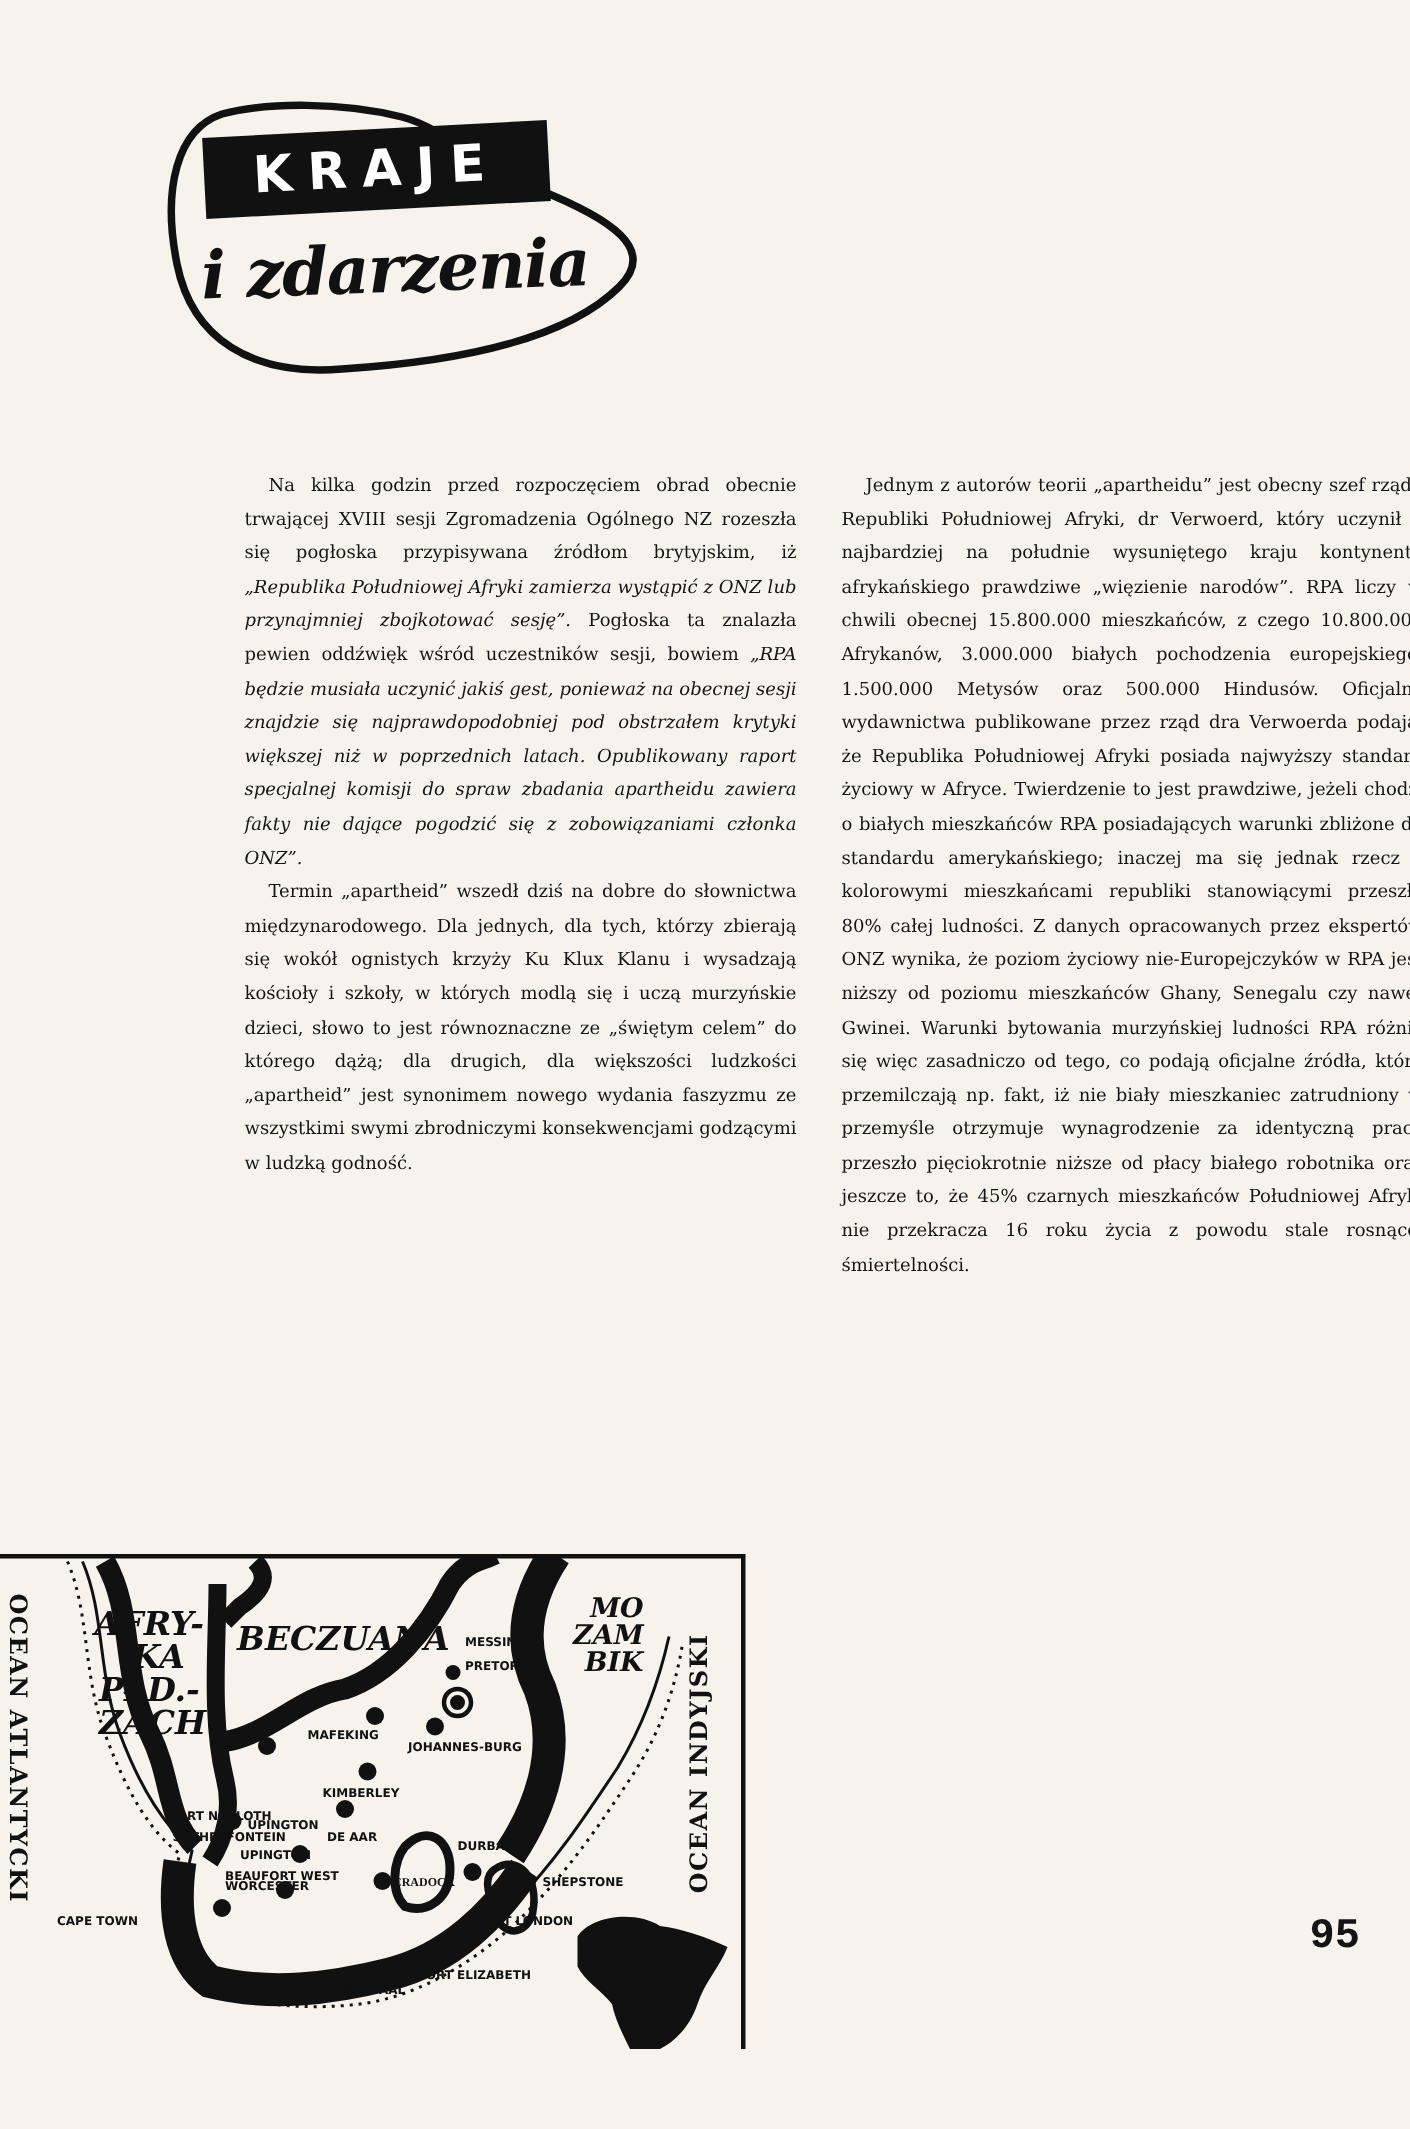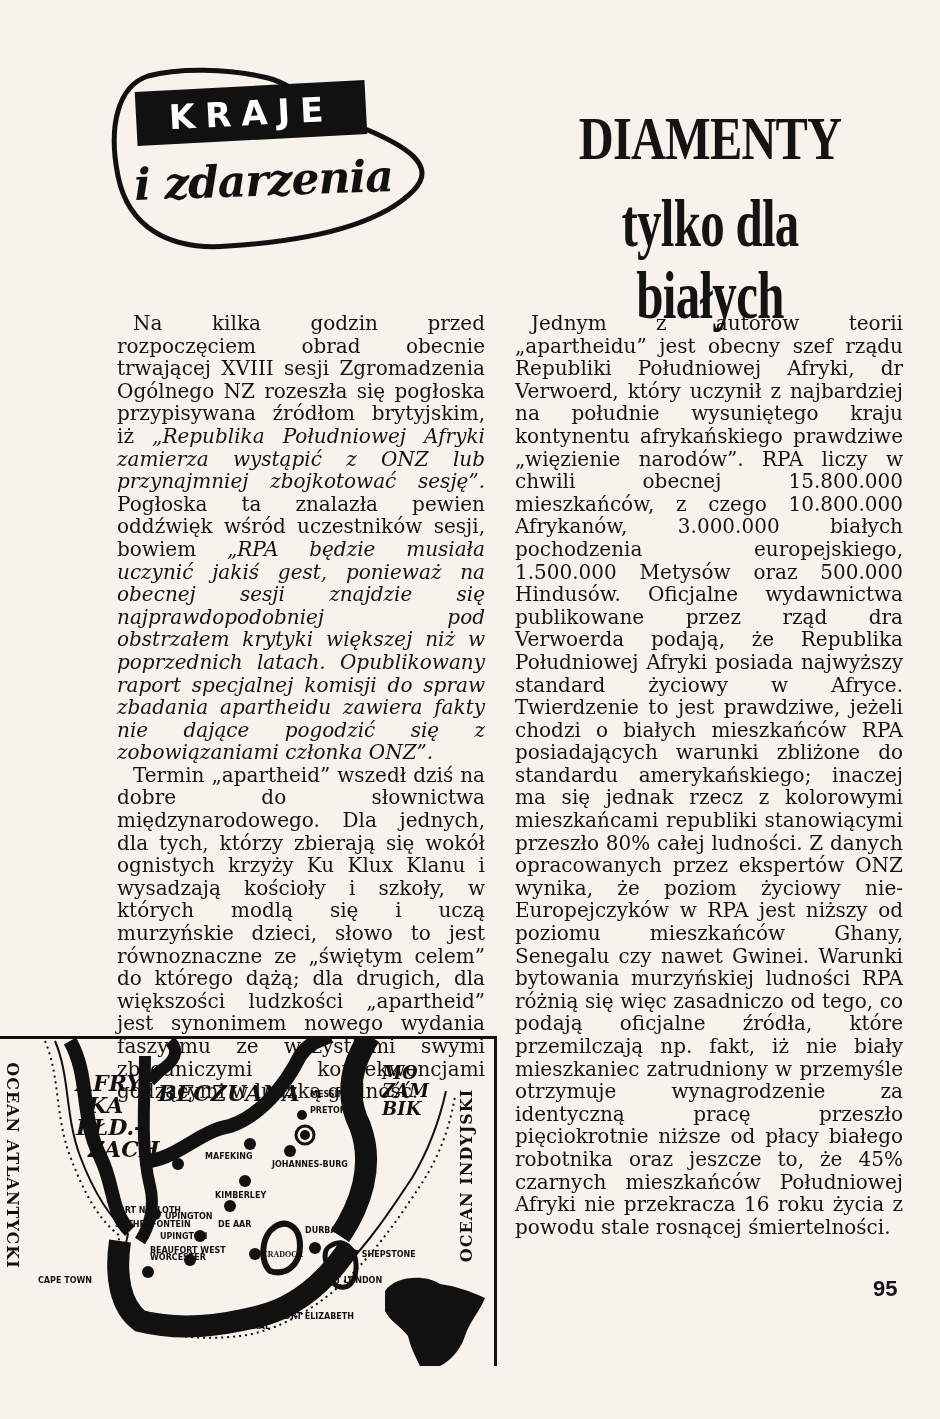--- a/index.html
+++ b/index.html
@@ -37,22 +37,23 @@
   .headline-2 {
     margin-top:16px;
     font-family:"Liberation Serif", serif; font-weight:bold;
     font-size:68px; line-height:72px; letter-spacing:-1px;
     transform:scaleX(0.72); transform-origin:center;
   }
 
   
   .col {
     position:absolute; font-family:"DejaVu Serif", serif;
-    font-size:20px; line-height:22.6px; text-align:justify;
+    font-size:12px; line-height:22.6px; text-align:justify;
     hyphens:manual;
+    margin-left:46px;
   }
   .col-left { left:117px; top:312px; width:368px; }
   .col-right { left:515px; top:312px; width:388px; }
   .col p { margin:0; text-indent:16px; }
   .col em { font-style:italic; }
 
   
   .map { position:absolute; left:0; top:1036px; width:500px; height:330px; }
   .map-frame-top { position:absolute; left:0; top:0; width:496px; height:3px; background:#111; }
   .map-frame-right { position:absolute; left:494px; top:0; width:3px; height:330px; background:#111; }
@@ -70,40 +71,36 @@
     white-space:nowrap; width:300px; text-align:center; color:#111;
   }
   .ocean-right {
     position:absolute; transform:rotate(-90deg); transform-origin:center;
     font-family:"DejaVu Serif", serif; font-weight:bold; font-size:16px; letter-spacing:1px;
     white-space:nowrap; width:260px; text-align:center; color:#111;
   }
 
   .page-number {
     position:absolute; left:873px; top:1276px;
-    font-family:Liberation Sans, sans-serif; font-weight:bold; font-size:22px;
+    font-family:Liberation Mono, monospace; font-weight:bold; font-size:28px;
   }
 </style>
 </head>
 <body>
 
 <div class="page">
 
   <div class="logo">
     <svg width="330" height="190" viewBox="0 0 330 190">
       <path d="M40 10 C 10 20, 0 60, 10 110 C 20 160, 60 185, 120 180 C 200 175, 270 160, 305 125 C 330 100, 300 80, 250 60 C 210 45, 190 20, 160 12 C 120 2, 70 2, 40 10 Z" fill="none" stroke="#111" stroke-width="5"></path>
     </svg>
     <div class="logo-kraje">KRAJE</div>
     <div class="logo-zdarzenia">i zdarzenia</div>
   </div>
 
-  <div class="headline">
-    <div class="headline-1">DIAMENTY</div>
-    <div class="headline-2">tylko dla białych</div>
-  </div>
 
   <div class="col col-left">
     <p><span>Na kilka godzin przed rozpoczęciem obrad obecnie trwającej XVIII sesji Zgromadzenia Ogólnego NZ rozeszła się pogłoska przypisywana źródłom brytyjskim, iż </span><em>„Republika Południowej Afryki zamierza wystąpić z ONZ lub przynajmniej zbojkotować sesję”.</em><span> Pogłoska ta znalazła pewien oddźwięk wśród uczestników sesji, bowiem </span><em>„RPA będzie musiała uczynić jakiś gest, ponieważ na obecnej sesji znajdzie się najprawdopodobniej pod obstrzałem krytyki większej niż w poprzednich latach. Opublikowany raport specjalnej komisji do spraw zbadania apartheidu zawiera fakty nie dające pogodzić się z zobowiązaniami członka ONZ”.</em></p>
     <p>Termin „apartheid” wszedł dziś na dobre do słownictwa międzynarodowego. Dla jednych, dla tych, którzy zbierają się wokół ognistych krzyży Ku Klux Klanu i wysadzają kościoły i szkoły, w których modlą się i uczą murzyńskie dzieci, słowo to jest równoznaczne ze „świętym celem” do którego dążą; dla drugich, dla większości ludzkości „apartheid” jest synonimem nowego wydania faszyzmu ze wszystkimi swymi zbrodniczymi konsekwencjami godzącymi w ludzką godność.</p>
   </div>
 
   <div class="col col-right">
     <p>Jednym z autorów teorii „apartheidu” jest obecny szef rządu Republiki Południowej Afryki, dr Verwoerd, który uczynił z najbardziej na południe wysuniętego kraju kontynentu afrykańskiego prawdziwe „więzienie narodów”. RPA liczy w chwili obecnej 15.800.000 mieszkańców, z czego 10.800.000 Afrykanów, 3.000.000 białych pochodzenia europejskiego, 1.500.000 Metysów oraz 500.000 Hindusów. Oficjalne wydawnictwa publikowane przez rząd dra Verwoerda podają, że Republika Południowej Afryki posiada najwyższy standard życiowy w Afryce. Twierdzenie to jest prawdziwe, jeżeli chodzi o białych mieszkańców RPA posiadających warunki zbliżone do standardu amerykańskiego; inaczej ma się jednak rzecz z kolorowymi mieszkańcami republiki stanowiącymi przeszło 80% całej ludności. Z danych opracowanych przez ekspertów ONZ wynika, że poziom życiowy nie-Europejczyków w RPA jest niższy od poziomu mieszkańców Ghany, Senegalu czy nawet Gwinei. Warunki bytowania murzyńskiej ludności RPA różnią się więc zasadniczo od tego, co podają oficjalne źródła, które przemilczają np. fakt, iż nie biały mieszkaniec zatrudniony w przemyśle otrzymuje wynagrodzenie za identyczną pracę przeszło pięciokrotnie niższe od płacy białego robotnika oraz jeszcze to, że 45% czarnych mieszkańców Południowej Afryki nie przekracza 16 roku życia z powodu stale rosnącej śmiertelności.</p>
   </div>
 
@@ -138,28 +135,28 @@
       <circle cx="155" cy="178" r="6" fill="#111"></circle>
       <circle cx="200" cy="200" r="6" fill="#111"></circle>
       <circle cx="255" cy="218" r="6" fill="#111"></circle>
       <circle cx="190" cy="224" r="6" fill="#111"></circle>
       <circle cx="148" cy="236" r="6" fill="#111"></circle>
       <circle cx="315" cy="212" r="6" fill="#111"></circle>
 
       <path d="M385 255 C 395 240, 425 238, 440 248 C 455 250, 470 255, 485 262 C 480 275, 470 285, 465 300 C 460 315, 450 325, 440 330 L 420 330 C 415 320, 410 310, 408 300 C 400 290, 390 285, 385 275 Z" fill="#111"></path>
     </svg>
 
-    <div class="map-big" style="left:76px;top:36px;">
+    <div class="map-big" style="left:54px;top:36px;text-align:center;">
       <div>AFRY-</div>
       <div style="padding-left:12px;">KA</div>
       <div>PŁD.-</div>
       <div style="padding-left:12px;">ZACH.</div>
     </div>
     <div class="map-big" style="left:158px;top:46px;">BECZUANA</div>
-    <div class="map-big" style="left:382px;top:28px;font-size:18px;line-height:18px;">
+    <div class="map-big" style="left:382px;top:28px;font-size:18px;line-height:18px;text-align:right;">
       <div>MO</div>
       <div>ZAM</div>
       <div>BIK</div>
     </div>
 
     <div class="map-label" style="left:310px;top:54px;">MESSINA</div>
     <div class="map-label" style="left:310px;top:70px;">PRETORIA</div>
     <div class="map-label" style="left:205px;top:116px;">MAFEKING</div>
     <div class="map-label" style="left:272px;top:124px;">JOHANNES-BURG</div>
     <div class="map-label" style="left:165px;top:134px;margin-top:42px;">UPINGTON</div>

